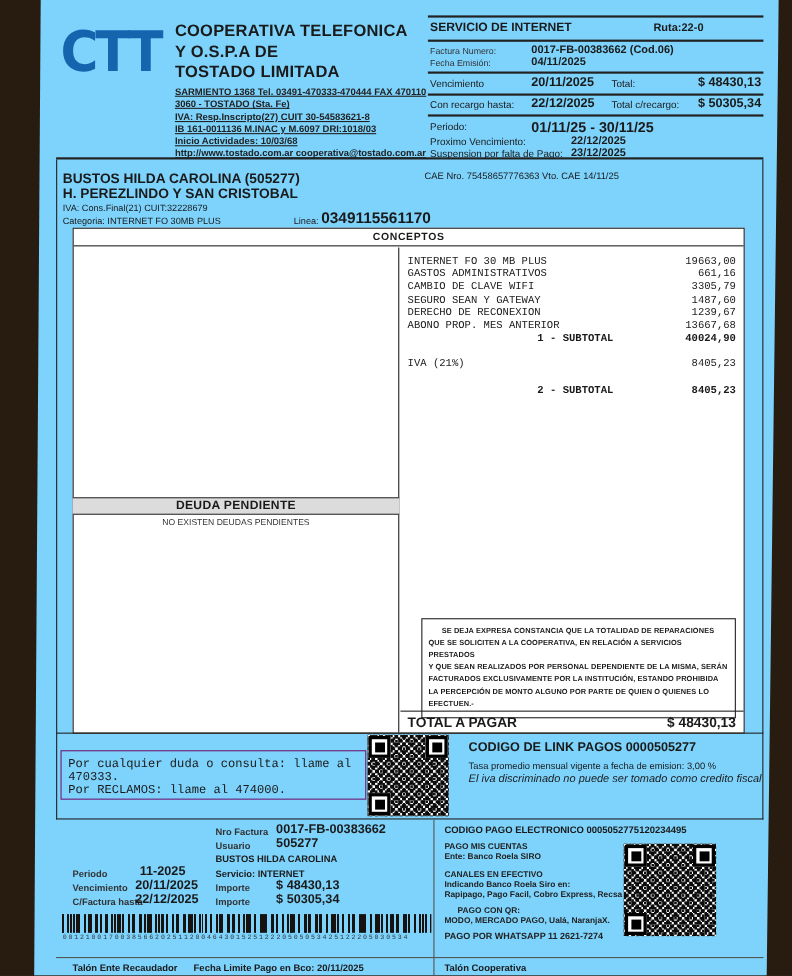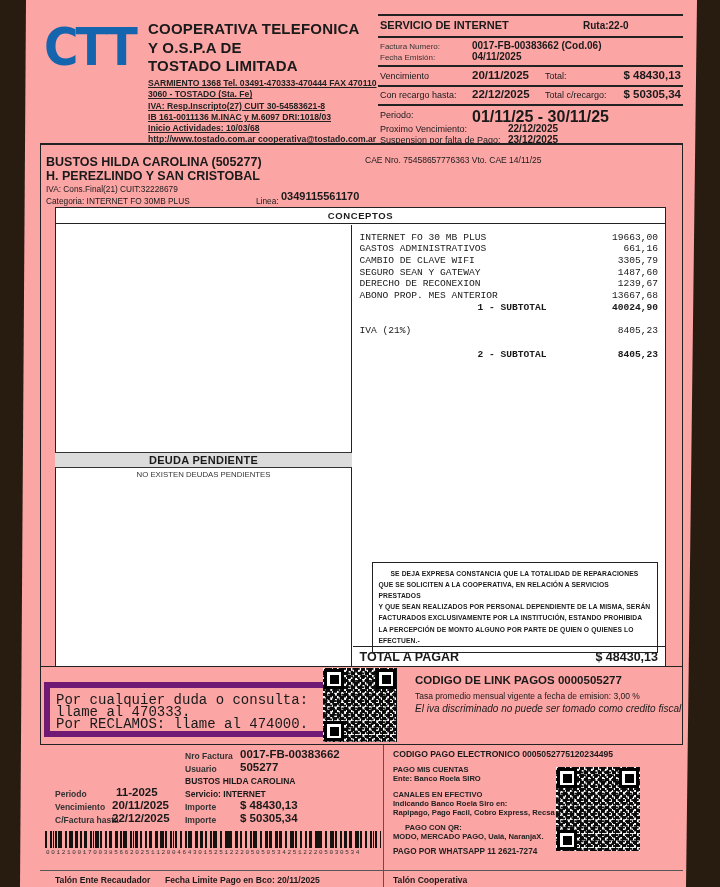--- a/index.html
+++ b/index.html
@@ -1,19 +1,19 @@
 <!DOCTYPE html>
 <html><head>
 <meta charset="utf-8">
 <style>
   html,body{margin:0;padding:0;background:#281b10;}
   .canvas{position:relative;width:720px;height:887px;background:#281b10;overflow:hidden;
           font-family:"Liberation Sans",sans-serif;color:#1a1a1a;}
-  .page{position:absolute;inset:0;background:#fca5a5;
-        clip-path:polygon(26px 0,697px 0,686px 100%,20px 100%);}
+  .page{position:absolute;inset:0;background:#7dd3fc;
+        clip-path:polygon(26px 0,697px 0,686px 100%,20px 100%);margin-left:11px;}
   .abs{position:absolute;}
   .b{font-weight:bold;}
   .mono{font-family:"Liberation Mono","DejaVu Sans Mono",monospace;}
   .hline{position:absolute;background:#222;height:1px;}
   .vline{position:absolute;background:#222;width:1px;}
 
   
   .logo{font-family:"DejaVu Sans",sans-serif;font-weight:900;font-size:47px;line-height:47px;
         color:#1565ae;letter-spacing:-3px;transform:scaleY(1.08);}
 
@@ -104,39 +104,39 @@
       <div class="abs b" style="right:2px;top:59px;font-size:11.5px;">$  48430,13</div>
       <div class="hline" style="left:0;top:75px;width:305px;height:2px;"></div>
 
       <div class="abs" style="left:2px;top:80px;font-size:9px;">Con recargo hasta:</div>
       <div class="abs b" style="left:94px;top:78px;font-size:11.5px;">22/12/2025</div>
       <div class="abs" style="left:167px;top:80px;font-size:9px;">Total c/recargo:</div>
       <div class="abs b" style="right:2px;top:78px;font-size:11.5px;">$  50305,34</div>
       <div class="hline" style="left:0;top:94px;width:305px;height:1.5px;"></div>
 
       <div class="abs" style="left:2px;top:100px;font-size:9px;">Periodo:</div>
-      <div class="abs b" style="left:94px;top:98px;font-size:16px;">01/11/25 - 30/11/25</div>
+      <div class="abs b" style="left:94px;top:98px;font-size:13px;">01/11/25 - 30/11/25</div>
 
       <div class="abs" style="left:2px;top:114px;font-size:9px;">Proximo Vencimiento:</div>
       <div class="abs b" style="left:130px;top:112.5px;font-size:10px;">22/12/2025</div>
       <div class="abs" style="left:2px;top:125px;font-size:9px;">Suspension por falta de Pago:</div>
       <div class="abs b" style="left:130px;top:123.5px;font-size:10px;">23/12/2025</div>
     </div>
 
     <div class="vline" style="left:40px;top:145px;height:600px;"></div>
     <div class="vline" style="left:682px;top:145px;height:600px;"></div>
     <div class="hline" style="left:40px;top:744px;width:643px;"></div>
 
     <div class="abs b" style="left:46px;top:155px;font-size:12.5px;">BUSTOS HILDA CAROLINA (505277)</div>
     <div class="abs b" style="left:46px;top:169px;font-size:12.5px;">H. PEREZLINDO Y SAN CRISTOBAL</div>
     <div class="abs" style="left:46px;top:184px;font-size:8.3px;">IVA: Cons.Final(21)   CUIT:32228679</div>
     <div class="abs" style="left:46px;top:196px;font-size:8.3px;">Categoria: INTERNET FO 30MB PLUS</div>
     <div class="abs" style="left:256px;top:196px;font-size:8.3px;">Linea:</div>
-    <div class="abs b" style="left:281px;top:190px;font-size:11px;text-align:center;">0349115561170</div>
-    <div class="abs" style="left:365px;top:155px;font-size:8.5px;">CAE Nro. 75458657776363    Vto. CAE 14/11/25</div>
+    <div class="abs b" style="left:281px;top:190px;font-size:14px;text-align:center;">0349115561170</div>
+    <div class="abs" style="left:375px;top:155px;font-size:8.5px;">CAE Nro. 75458657776363    Vto. CAE 14/11/25</div>
 
     <div class="main-box">
       <div class="conceptos-bar">CONCEPTOS</div>
 
       <div class="left-panel">
         <div class="deuda-bar">DEUDA PENDIENTE</div>
         <div class="deuda-txt">NO EXISTEN DEUDAS PENDIENTES</div>
       </div>
 
       <div class="right-panel">
@@ -191,21 +191,21 @@
 
         <div class="total-row">
           <span>TOTAL A PAGAR</span>
           <span>$ 48430,13</span>
         </div>
       </div>
     </div>
 
     <div class="hline" style="left:40px;top:666px;width:643px;"></div>
 
-    <div class="abs mono" style="left:44px;top:682px;width:264px;height:31px;border:6px solid #701a75;padding:6px;font-size:14px;line-height:12px;">
+    <div class="abs mono" style="left:44px;top:682px;width:264px;height:31px;border:1px solid #701a75;padding:6px;font-size:11px;line-height:12px;">
       <div>Por cualquier duda o consulta: llame al 470333.</div>
       <div>Por RECLAMOS: llame al 474000.</div>
     </div>
 
     <div class="qr" style="left:323px;top:668px;width:74px;height:74px;">
       <div class="f tl"></div>
       <div class="f tr"></div>
       <div class="f bl"></div>
     </div>
 

